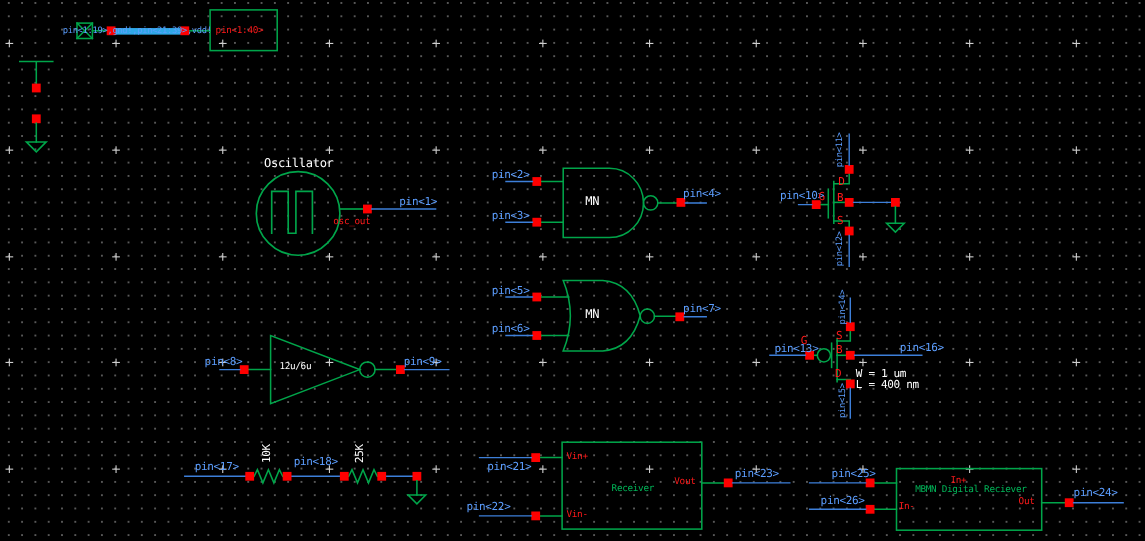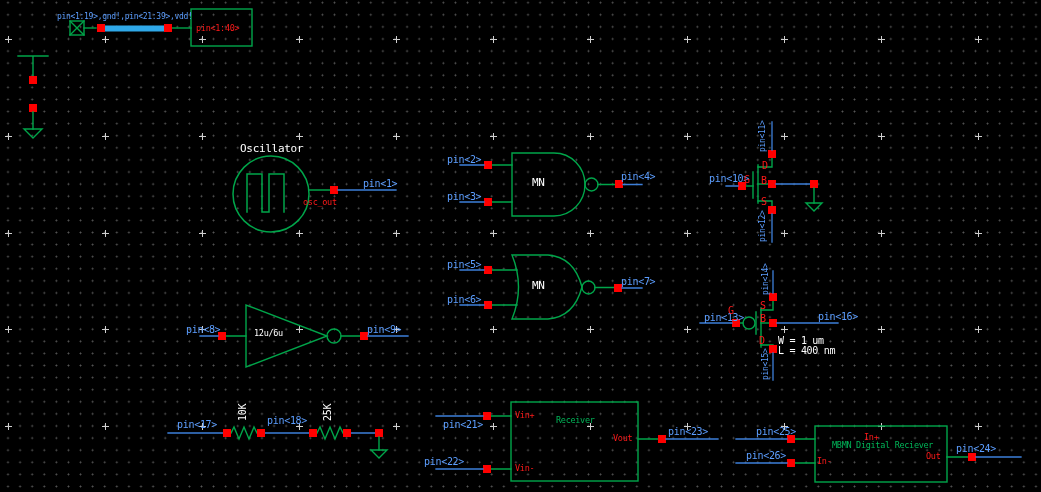--- a/index.html
+++ b/index.html
@@ -249,21 +249,21 @@
     <g fill="#FF0000" stroke="none">
       <rect x="787" y="435" width="8" height="8"></rect>
       <rect x="787" y="459" width="8" height="8"></rect>
       <rect x="968" y="453" width="8" height="8"></rect>
     </g>
     <g stroke="#3D7FD9" stroke-width="1.3">
       <path d="M736,439 H787 M736,463 H787 M976,457 H1021"></path>
     </g>
   </svg>
 
-  <div class="lbl cyan f8" style="left:57px;top:13px">pin&lt;1:19&gt;,gnd!,pin&lt;21:39&gt;,vdd!</div>
+  <div class="lbl cyan f8" style="left:57px;top:24px">pin&lt;1:19&gt;,gnd!,pin&lt;21:39&gt;,vdd!</div>
   <div class="lbl red f85" style="left:196px;top:24px">pin&lt;1:40&gt;</div>
 
   <div class="lbl white f11" style="left:240px;top:143px">Oscillator</div>
   <div class="lbl red f85" style="left:303px;top:198px">osc_out</div>
   <div class="lbl cyan f10" style="left:363px;top:179px">pin&lt;1&gt;</div>
 
   <div class="lbl white f11" style="left:532px;top:177px">MN</div>
   <div class="lbl cyan f10" style="left:447px;top:155px">pin&lt;2&gt;</div>
   <div class="lbl cyan f10" style="left:447px;top:192px">pin&lt;3&gt;</div>
   <div class="lbl cyan f10" style="left:621px;top:172px">pin&lt;4&gt;</div>
@@ -294,28 +294,28 @@
   <div class="lbl red f10" style="left:760px;top:314px">B</div>
   <div class="lbl red f10" style="left:759px;top:336px">D</div>
   <div class="lbl white f10" style="left:778px;top:336px">W = 1 um</div>
   <div class="lbl white f10" style="left:778px;top:346px">L = 400 nm</div>
 
   <div class="lbl cyan f10" style="left:177px;top:420px">pin&lt;17&gt;</div>
   <div class="lbl cyan f10" style="left:267px;top:416px">pin&lt;18&gt;</div>
   <div class="lbl white f10 vlabel" style="left:238px;top:421px">10K</div>
   <div class="lbl white f10 vlabel" style="left:323px;top:421px">25K</div>
 
-  <div class="lbl green f85" style="left:556px;top:416px">Receiver</div>
+  <div class="lbl green f85" style="left:556px;top:440px">Receiver</div>
   <div class="lbl red f85" style="left:515px;top:411px">Vin+</div>
   <div class="lbl red f85" style="left:515px;top:464px">Vin-</div>
   <div class="lbl red f85" style="left:613px;top:434px">Vout</div>
   <div class="lbl cyan f10" style="left:443px;top:420px">pin&lt;21&gt;</div>
   <div class="lbl cyan f10" style="left:424px;top:457px">pin&lt;22&gt;</div>
   <div class="lbl cyan f10" style="left:668px;top:427px">pin&lt;23&gt;</div>
 
   <div class="lbl green f85" style="left:832px;top:441px">MBMN Digital Reciever</div>
   <div class="lbl red f85" style="left:864px;top:433px">In+</div>
   <div class="lbl red f85" style="left:817px;top:457px">In-</div>
   <div class="lbl red f85" style="left:926px;top:452px">Out</div>
   <div class="lbl cyan f10" style="left:756px;top:427px">pin&lt;25&gt;</div>
   <div class="lbl cyan f10" style="left:746px;top:451px">pin&lt;26&gt;</div>
-  <div class="lbl cyan f10" style="left:956px;top:444px">pin&lt;24&gt;</div>
+  <div class="lbl cyan f10" style="left:976px;top:444px">pin&lt;24&gt;</div>
 </div>
 
 </body></html>

